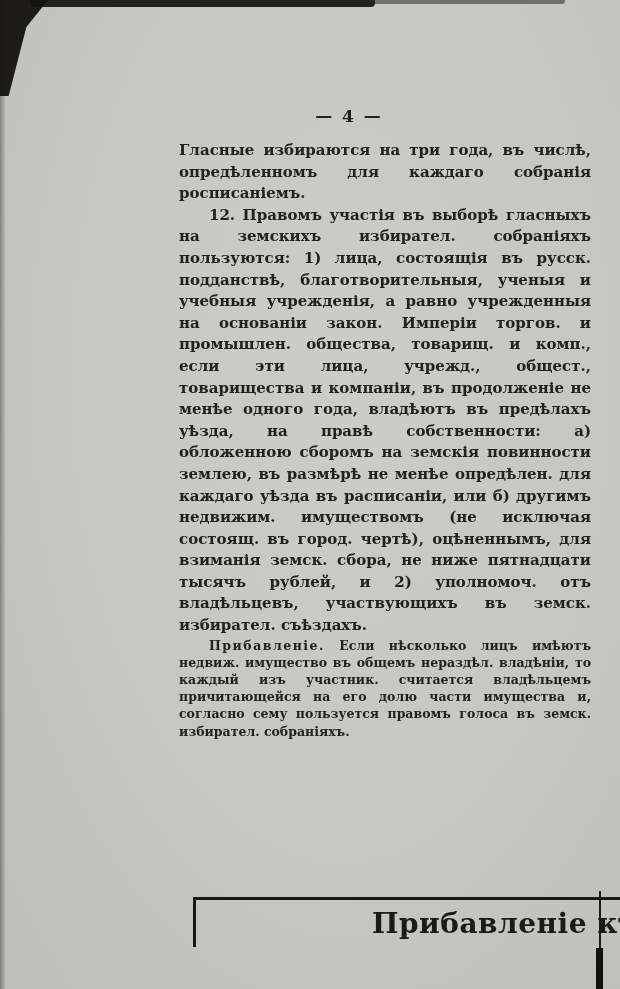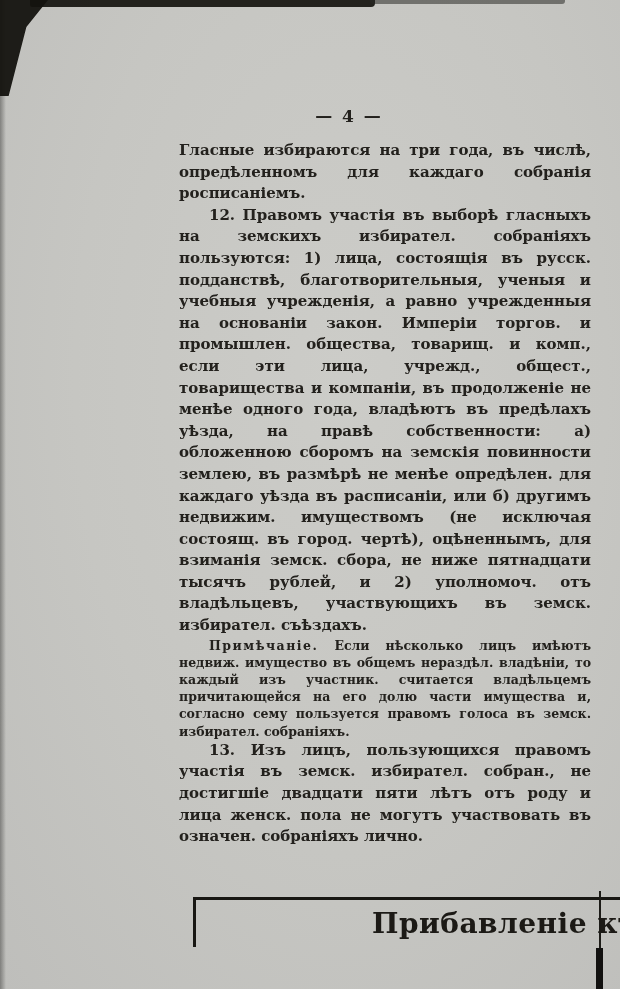--- a/index.html
+++ b/index.html
@@ -92,21 +92,20 @@
   <div class="bottom-left-corner"></div>
   <div class="right-vline"></div>
   <div class="right-vbar"></div>
 
   <div class="page-number">— 4 —</div>
 
   <div class="text-block">
     <p class="no-indent">Гласные избираются на три года, въ числѣ, опредѣленномъ для каждаго собранія росписаніемъ.</p>
     <p>12. Правомъ участія въ выборѣ гласныхъ на земскихъ избирател. собраніяхъ пользуются: 1) лица, состоящія въ русск. подданствѣ, благотворительныя, ученыя и учебныя учрежденія, а равно учрежденныя на основаніи закон. Имперіи торгов. и промышлен. общества, товарищ. и комп., если эти лица, учрежд., общест., товарищества и компаніи, въ продолженіе не менѣе одного года, владѣютъ въ предѣлахъ уѣзда, на правѣ собственности: а) обложенною сборомъ на земскія повинности землею, въ размѣрѣ не менѣе опредѣлен. для каждаго уѣзда въ расписаніи, или б) другимъ недвижим. имуществомъ (не исключая состоящ. въ город. чертѣ), оцѣненнымъ, для взиманія земск. сбора, не ниже пятнадцати тысячъ рублей, и 2) уполномоч. отъ владѣльцевъ, участвующихъ въ земск. избирател. съѣздахъ.</p>
     <p class="note">
-      <span class="note-label">Примѣчаніе.</span>
+      <span class="note-label">Прибавленіе.</span>
       <span>Если нѣсколько лицъ имѣютъ недвиж. имущество въ общемъ нераздѣл. владѣніи, то каждый изъ участник. считается владѣльцемъ причитающейся на его долю части имущества и, согласно сему пользуется правомъ голоса въ земск. избирател. собраніяхъ.</span>
     </p>
-    <p>13. Изъ лицъ, пользующихся правомъ участія въ земск. избирател. собран., не достигшіе двадцати пяти лѣтъ отъ роду и лица женск. пола не могутъ участвовать въ означен. собраніяхъ лично.</p>
   </div>
 
   <div class="footer-text">Прибавленіе къ 31 №</div>
 
 </div>
 
 </body></html>

